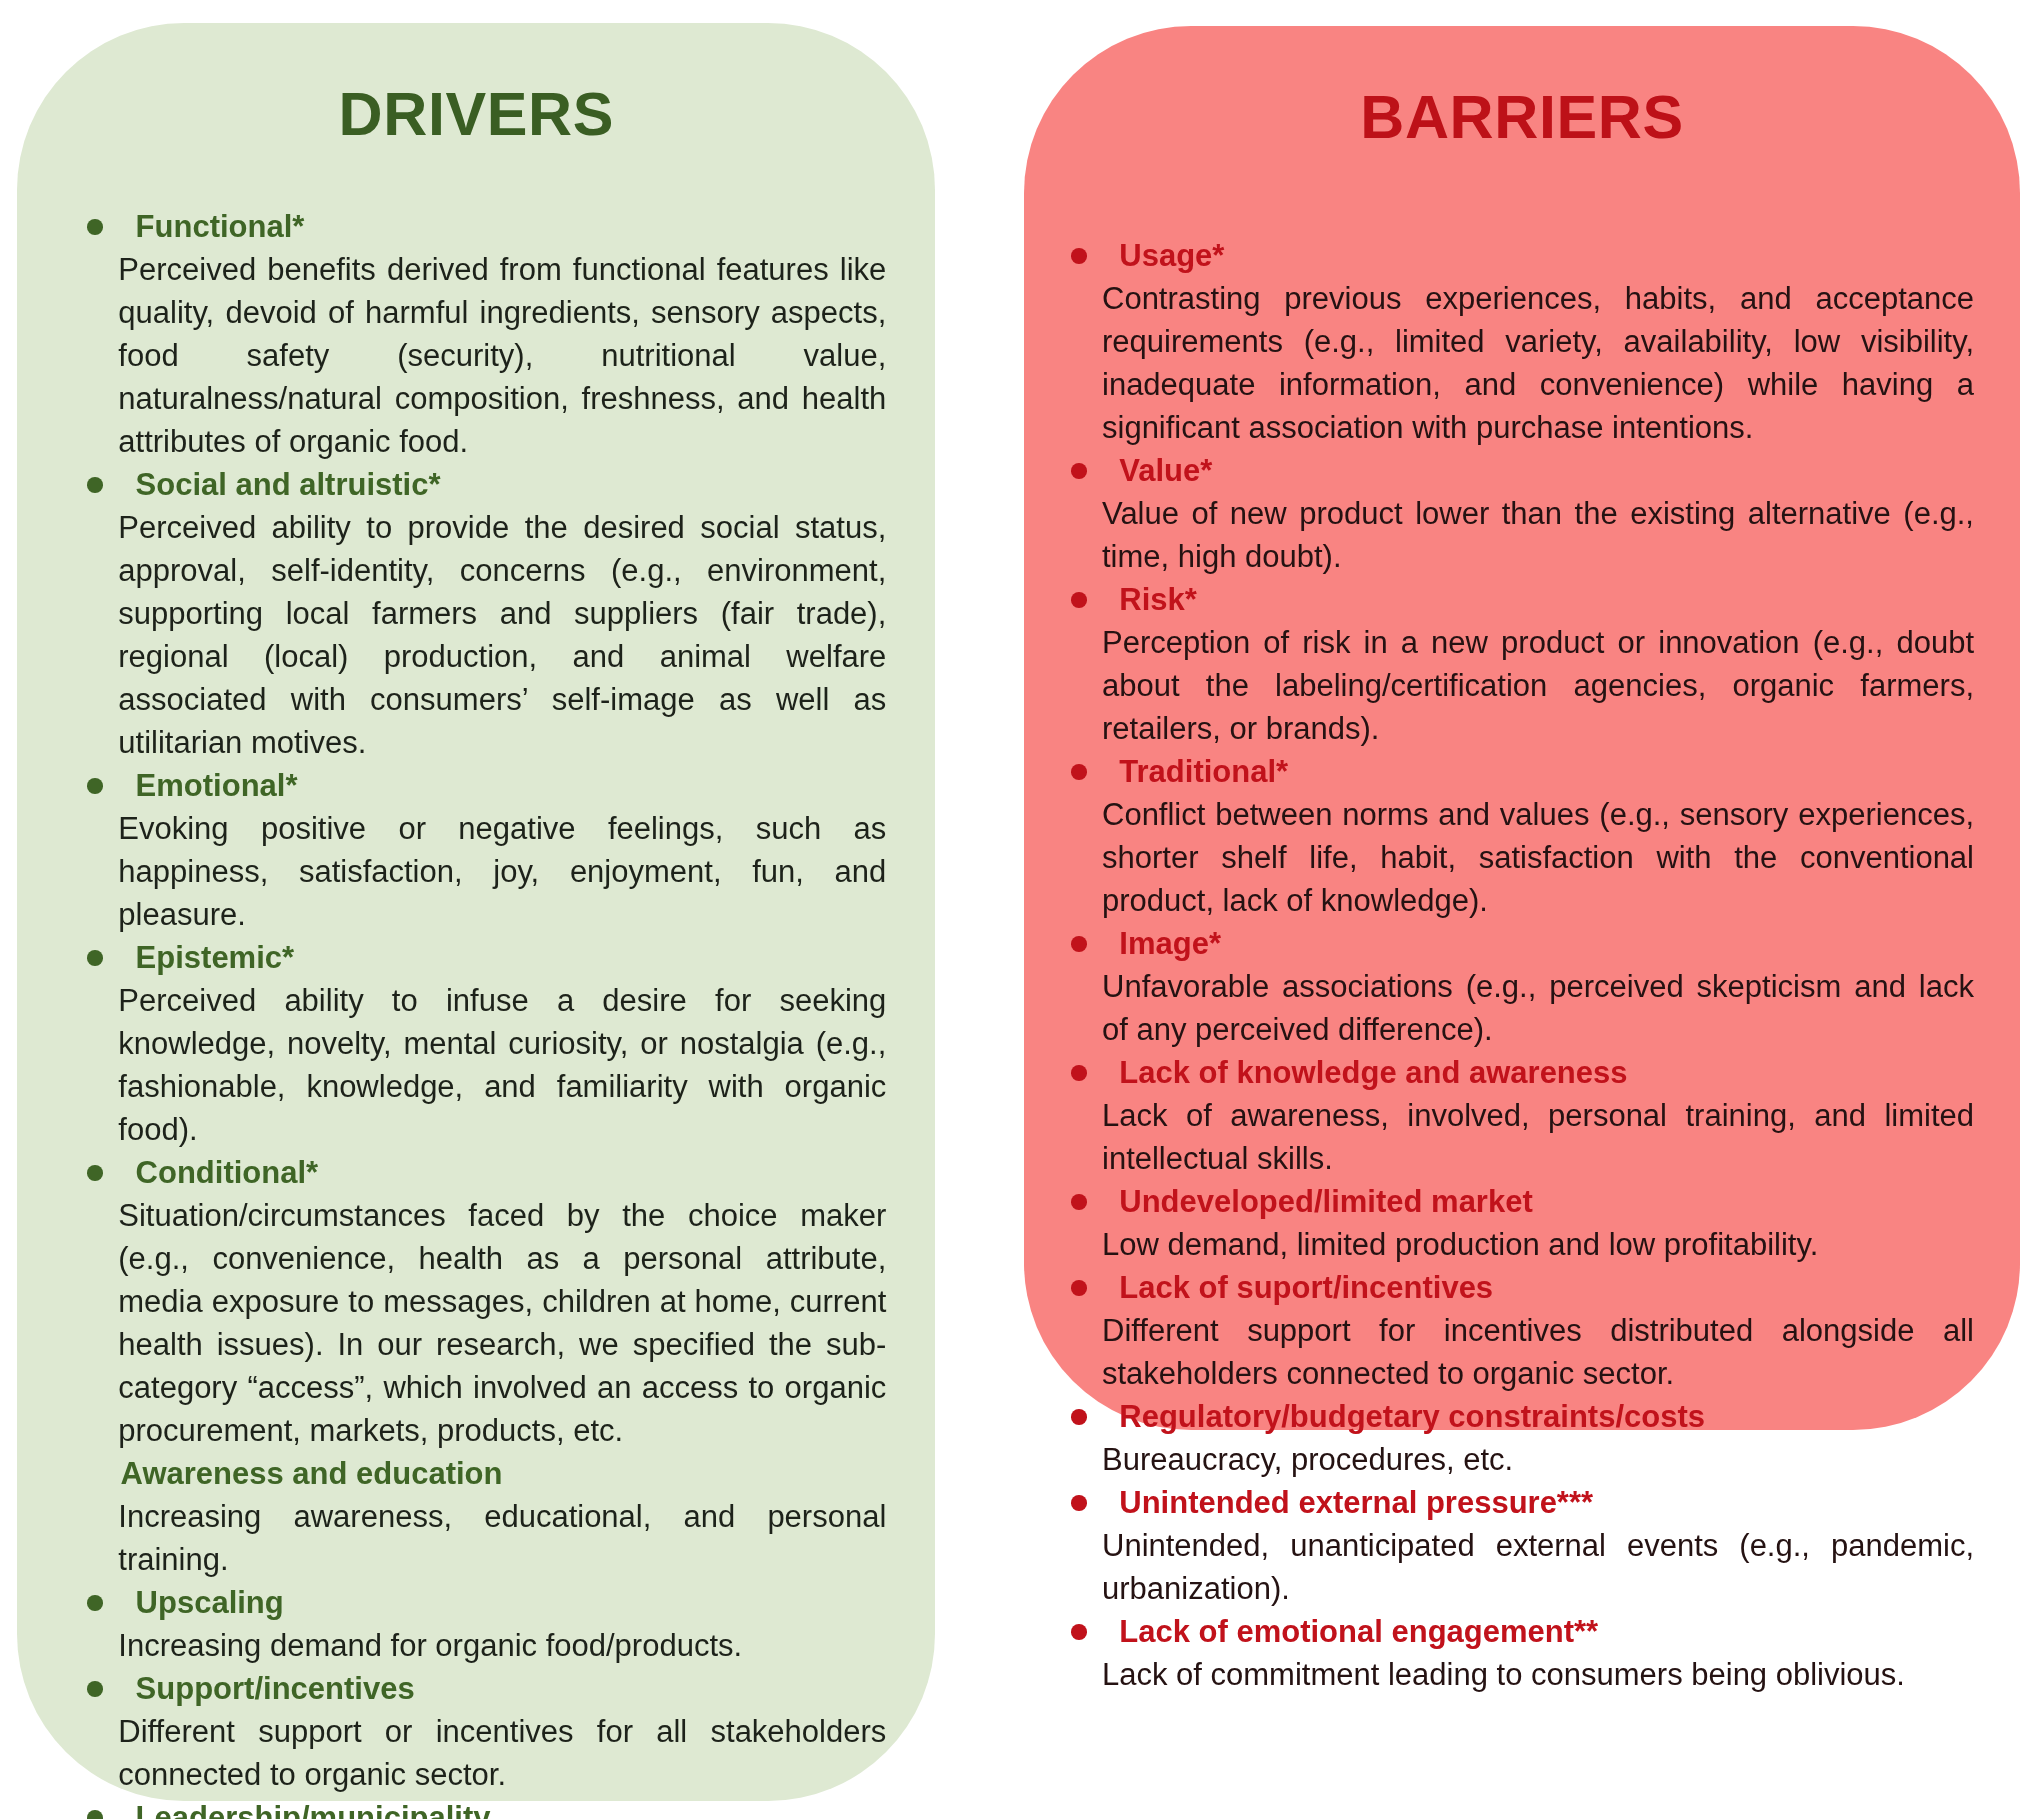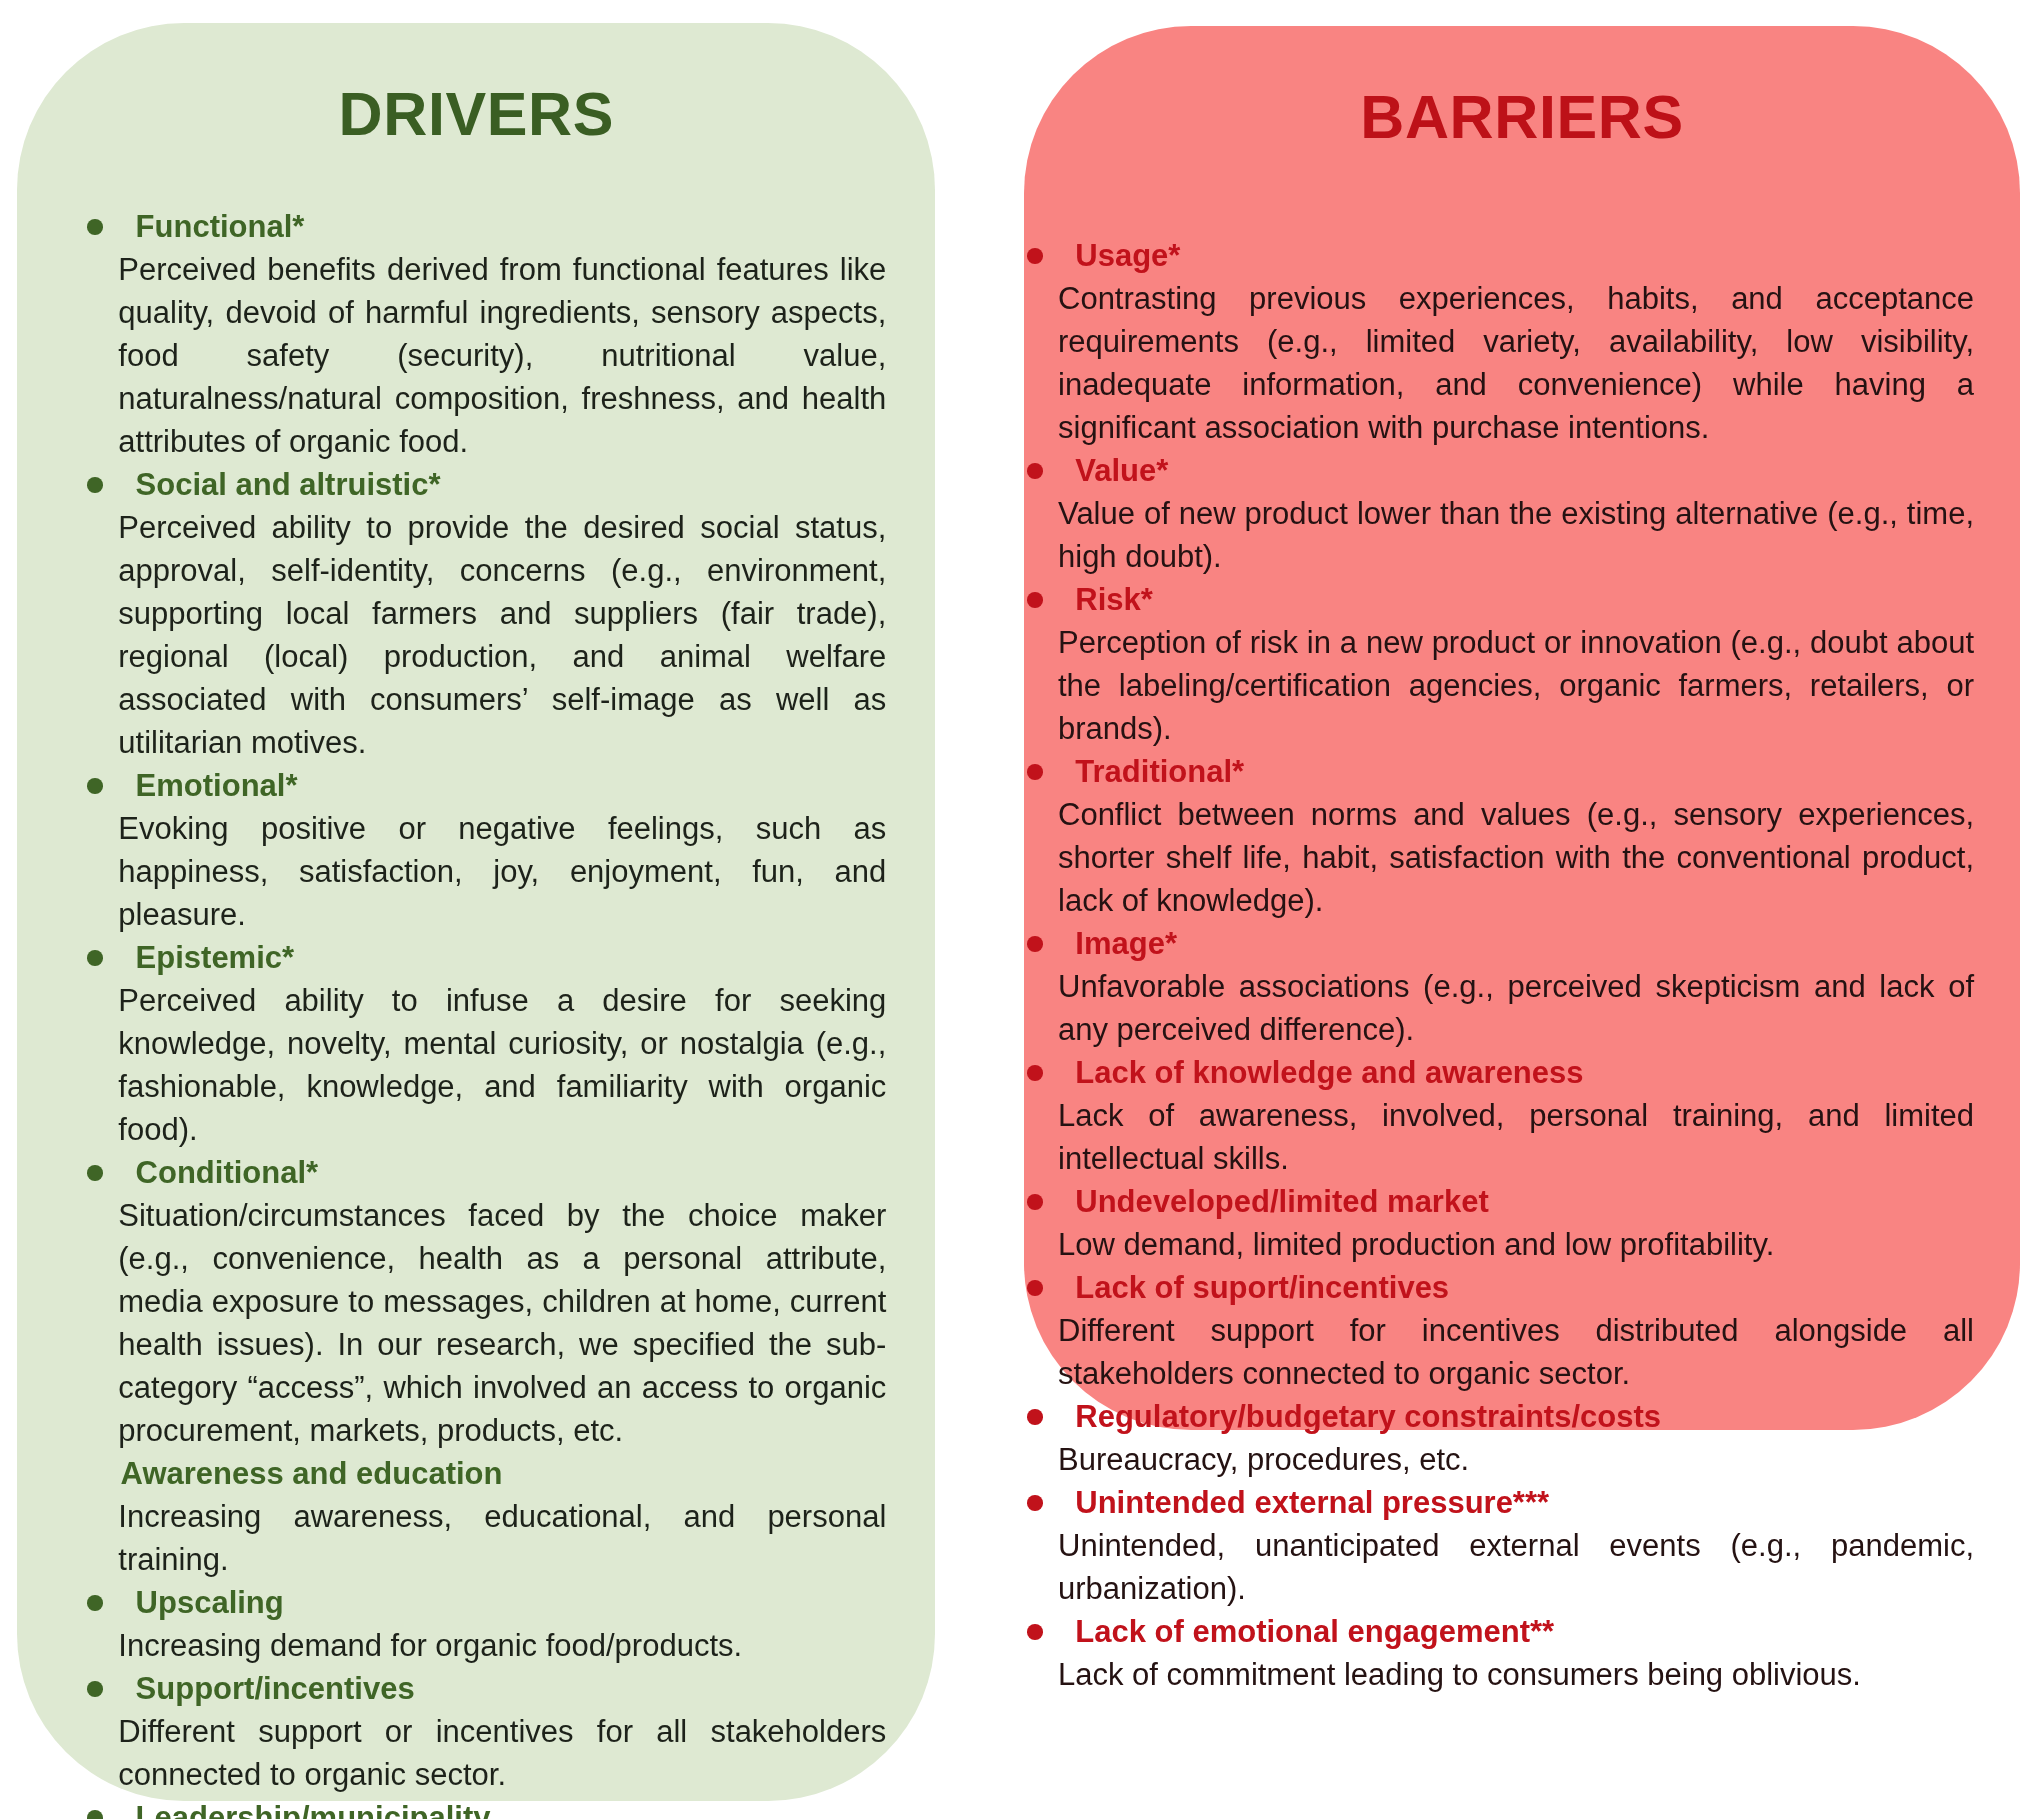--- a/index.html
+++ b/index.html
@@ -40,21 +40,21 @@
     font-size: 61px;
     line-height: 72px;
     font-weight: bold;
     letter-spacing: 0.6px;
   }
   .panel.left .title  { color: var(--left-title, #3a5e23); }
   .panel.right .title { color: var(--right-title, #bd1118); }
 
   .list { margin-top: 55px; }
   .panel.left  .list { padding-left: 101px; padding-right: 49px; }
-  .panel.right .list { padding-left: 34px; padding-right: 46px; margin-top: 81px; }
+  .panel.right .list { padding-left: 78px; padding-right: 46px; margin-top: 81px; }
 
   .item { position: relative; }
   .bullet {
     position: absolute;
     width: 15.6px;
     height: 15.6px;
     border-radius: 50%;
     top: 14.4px;
     left: -31px;
   }

